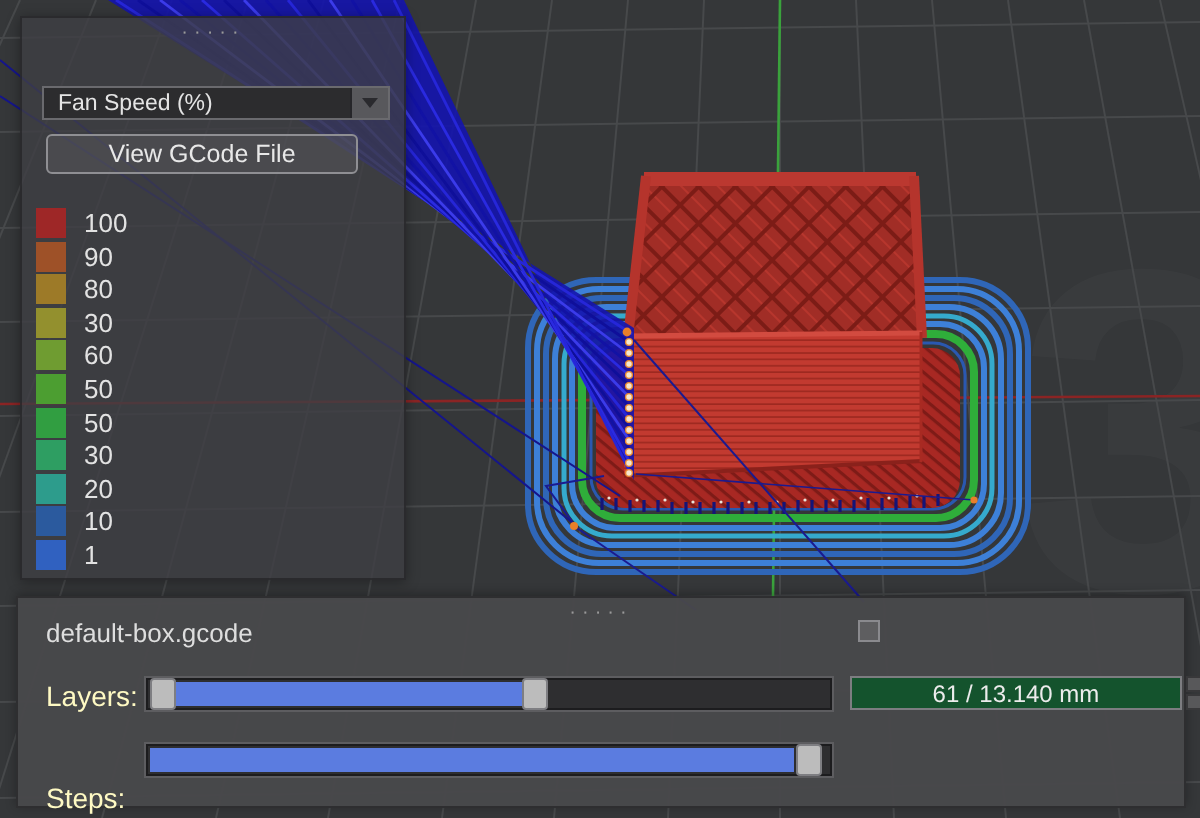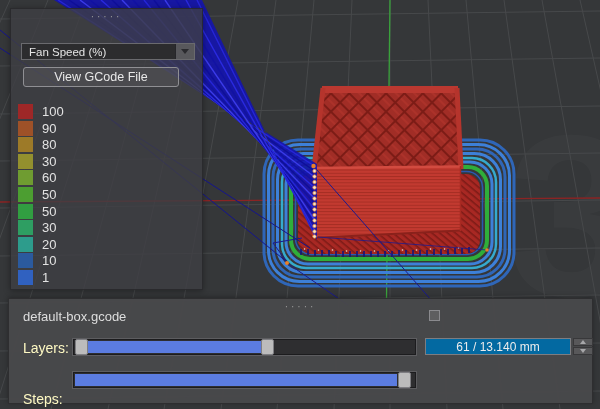--- a/index.html
+++ b/index.html
@@ -45,21 +45,21 @@
   #only-layer-checkbox { width:11px; height:11px; background:#5e5e60;
     border:1px solid #8a8a8e; display:inline-block; }
   #only-layer-label { font-size:12.5px; color:#e0e0e0; margin-left:7px; }
   .row-label { position:absolute; left:14px; font-size:14px; color:#fef9c3; }
   .slider { position:absolute; left:64px; width:343px; height:16px;
     background:#2e2e30; border:1px solid #1c1c1e; box-shadow:0 0 0 1px #5d5d60; }
   .slider-fill { position:absolute; top:1px; bottom:1px; background:#5b7ce0; }
   .slider-handle { position:absolute; top:-1px; width:13px; height:16px;
     background:#bcbcbc; border:1px solid #7e7e82; border-radius:2px; }
   .valwrap { position:absolute; left:416px; display:flex; }
-  .valbox { width:146px; height:17px; background:#0369a1; border:1px solid #7d7d81;
+  .valbox { width:166px; height:17px; background:#14532d; border:1px solid #7d7d81;
     font-size:12px; color:#ececec; text-align:center; line-height:16px; }
   .spin { width:20px; margin-left:2px; display:flex; flex-direction:column; gap:1px; }
   .spinbtn { height:8px; background:#58585a; border:1px solid #38383a;
     display:flex; align-items:center; justify-content:center; }
   .tri-up { width:0; height:0; border-left:3.5px solid transparent;
     border-right:3.5px solid transparent; border-bottom:4px solid #a8a8aa; }
   .tri-dn { width:0; height:0; border-left:3.5px solid transparent;
     border-right:3.5px solid transparent; border-top:4px solid #a8a8aa; }
 </style>
 </head>

